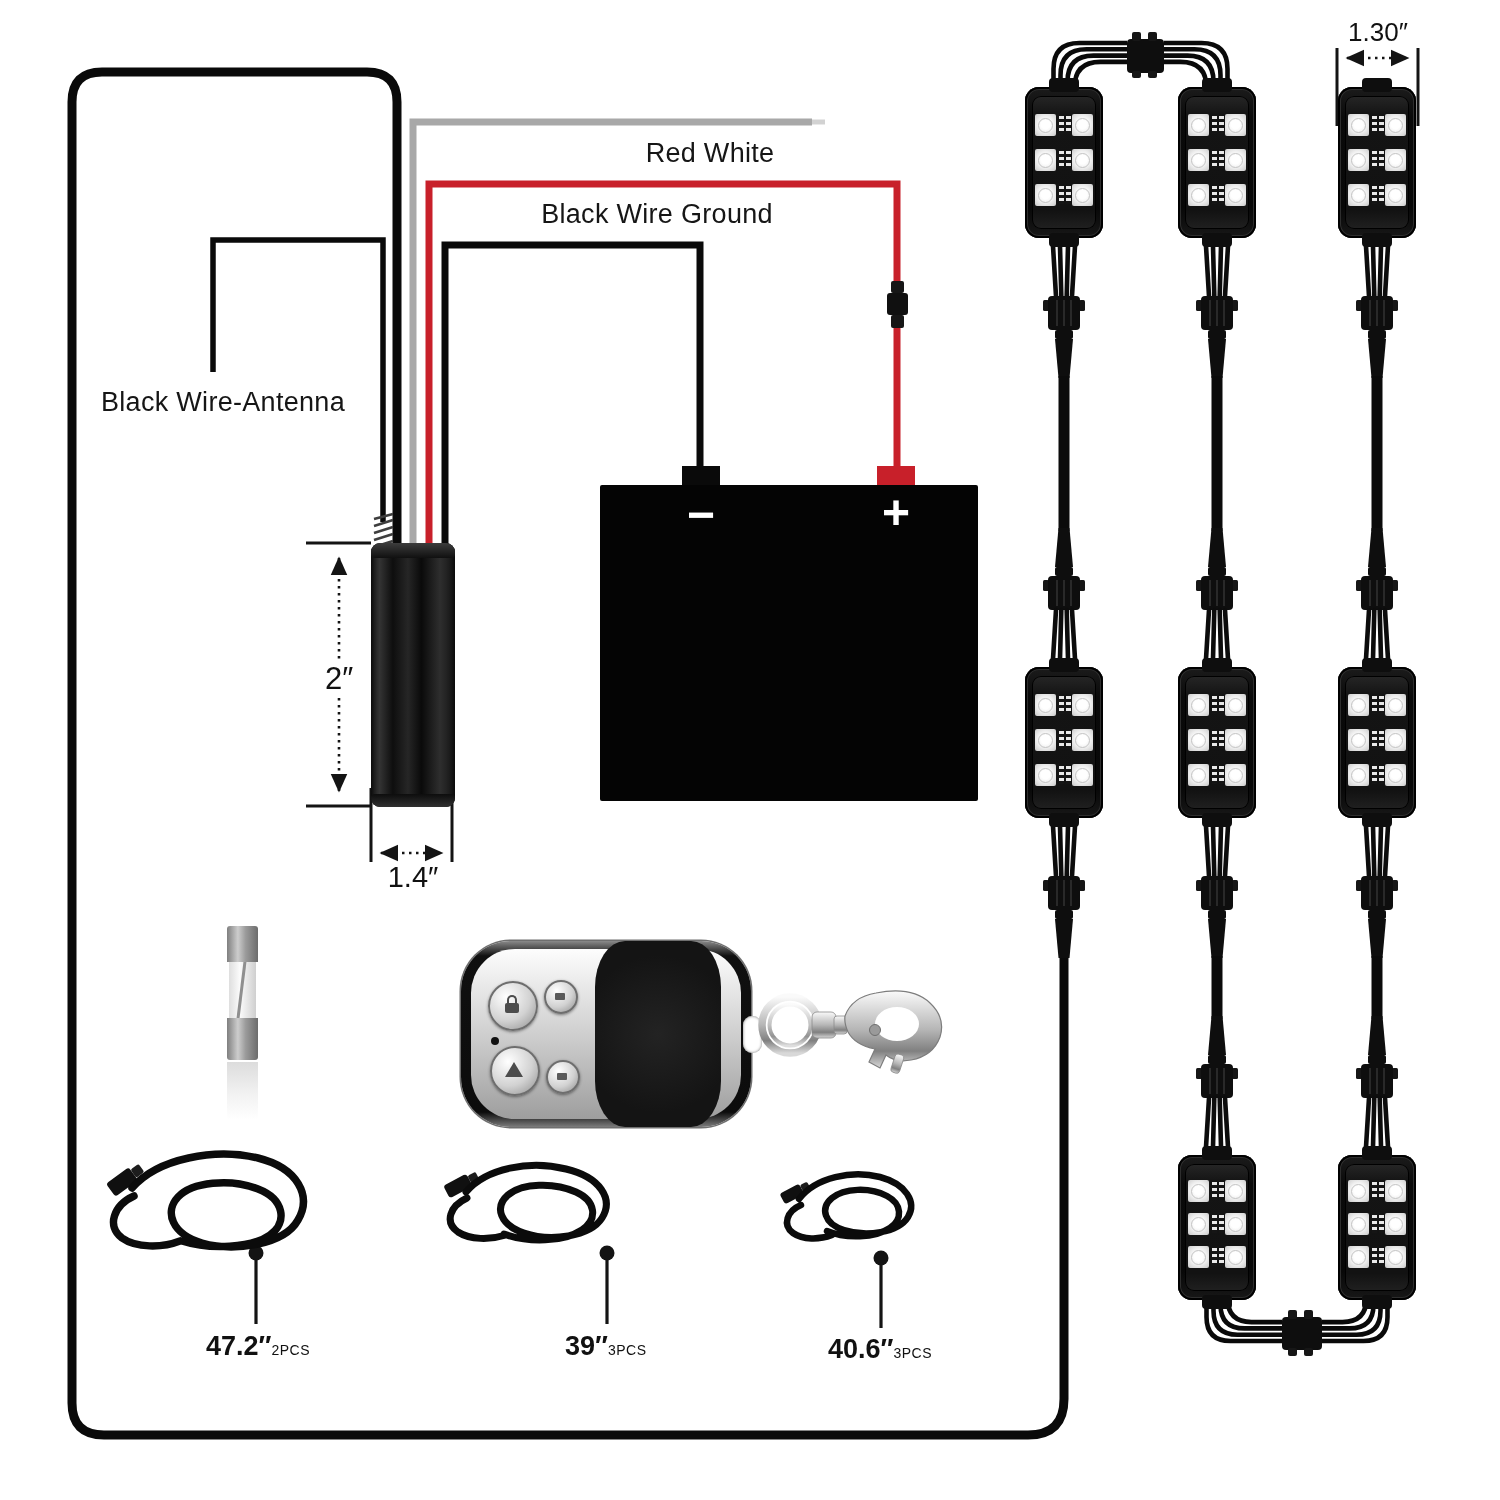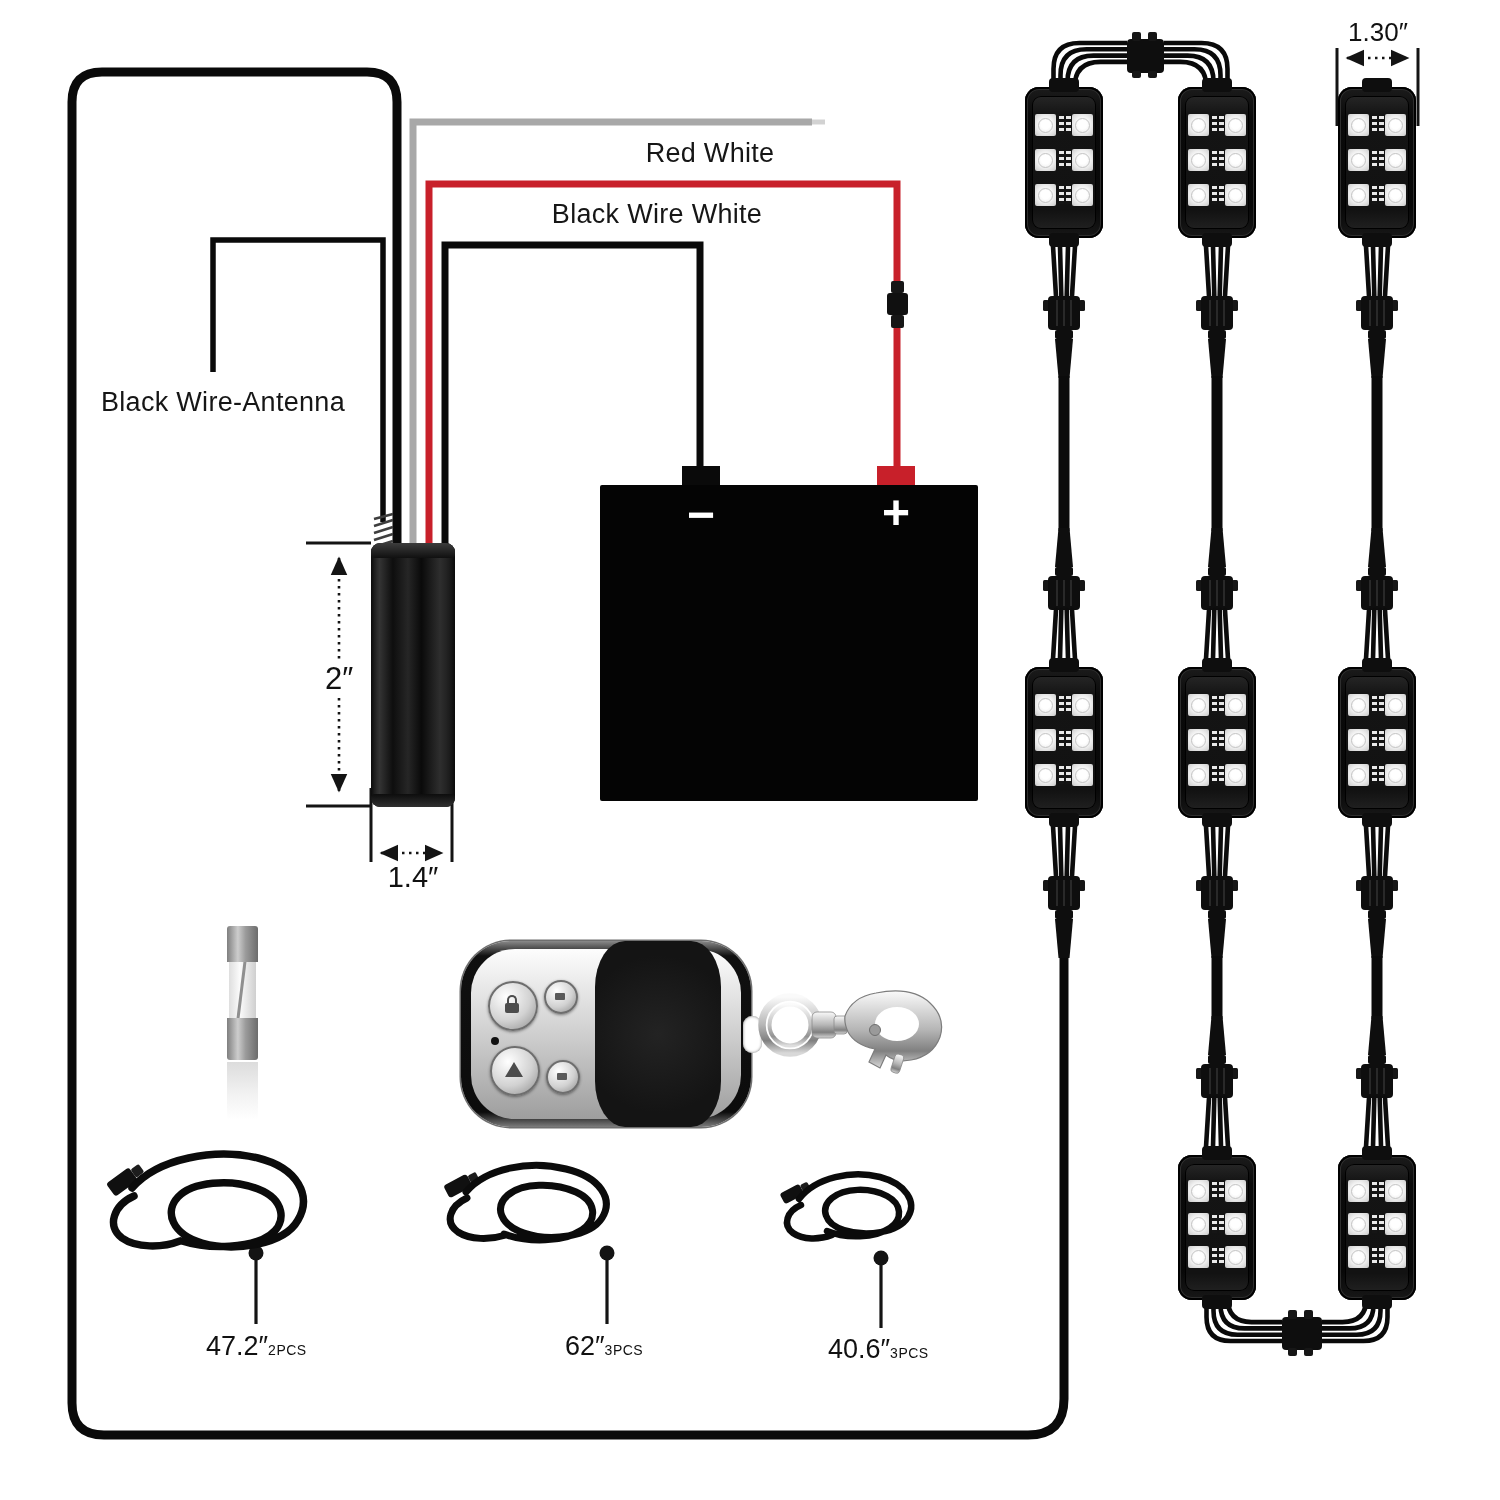--- a/index.html
+++ b/index.html
@@ -4,21 +4,21 @@
 <style>
   html,body{margin:0;padding:0;background:#fff;}
   #stage{position:relative;width:1500px;height:1500px;background:var(--background,#fff);overflow:hidden;
          font-family:"Liberation Sans", sans-serif;}
   #stage svg.layer{position:absolute;left:0;top:0;z-index:1;}
   
   .lbl{position:absolute;z-index:5;font-size:27px;color:#161616;text-align:center;white-space:nowrap;letter-spacing:.3px;}
   .dim-lbl{position:absolute;z-index:6;font-size:29px;color:#111;text-align:center;white-space:nowrap;}
   .pod-dim{font-size:26px;}
   .cable-lbl{position:absolute;z-index:5;white-space:nowrap;color:#111;}
-  .cable-lbl .len{font-size:27px;}
+  .cable-lbl .len{font-size:27px;font-weight:bold;}
   .cable-lbl .qty{font-size:14px;letter-spacing:.5px;}
   
   .battery{position:absolute;left:600px;top:485px;width:378px;height:316px;background:#040404;z-index:2;border-radius:2px;}
   .batt-sym{position:absolute;color:#fff;font-size:48px;font-weight:600;text-align:center;line-height:48px;z-index:3;}
   
   .controller{position:absolute;left:371px;top:543px;width:84px;height:264px;z-index:2;border-radius:9px;
     background:linear-gradient(90deg,#181818 0%,#343434 10%,#0e0e0e 26%,#262626 44%,#0a0a0a 60%,#2e2e2e 82%,#141414 100%);
     box-shadow:inset 0 0 6px #000;}
   .controller::before{content:"";position:absolute;left:0;top:0;width:100%;height:15px;border-radius:9px 9px 4px 4px;
     background:linear-gradient(180deg,#3c3c3c,#101010);}
@@ -355,31 +355,31 @@
           <rect x="1282" y="1317" width="40" height="33" rx="4" class="cseg"></rect>
           <rect x="1288" y="1310" width="9" height="9" rx="2" class="cwing"></rect>
           <rect x="1304" y="1310" width="9" height="9" rx="2" class="cwing"></rect>
           <rect x="1288" y="1348" width="9" height="8" rx="2" class="cwing"></rect>
           <rect x="1304" y="1348" width="9" height="8" rx="2" class="cwing"></rect>
         </g>
       </g>
   </svg>
 
   <div class="lbl" style="left:560px;top:138px;width:300px">Red White</div>
-  <div class="lbl" style="left:500px;top:199px;width:314px">Black Wire White</div>
+  <div class="lbl" style="left:500px;top:199px;width:314px">Black Wire Ground</div>
   <div class="lbl" style="left:100px;top:387px;width:246px">Black Wire-Antenna</div>
   <div class="dim-lbl" style="left:317px;top:661px;width:44px;background:#fff;font-size:31px">2″</div>
   <div class="dim-lbl" style="left:379px;top:861px;width:68px">1.4″</div>
   <div class="dim-lbl pod-dim" style="left:1336px;top:17px;width:84px">1.30″</div>
 
   <div class="cable-lbl" style="left:206px;top:1331px">
     <span class="len">47.2″</span><span class="qty">2PCS</span>
   </div>
   <div class="cable-lbl" style="left:565px;top:1331px">
-    <span class="len">62″</span><span class="qty">3PCS</span>
+    <span class="len">39″</span><span class="qty">3PCS</span>
   </div>
   <div class="cable-lbl" style="left:828px;top:1334px">
     <span class="len">40.6″</span><span class="qty">3PCS</span>
   </div>
 
   <div class="battery">
     <div class="batt-sym" style="left:79px;top:6px;width:44px">−</div>
     <div class="batt-sym" style="left:274px;top:4px;width:44px">+</div>
   </div>
 

